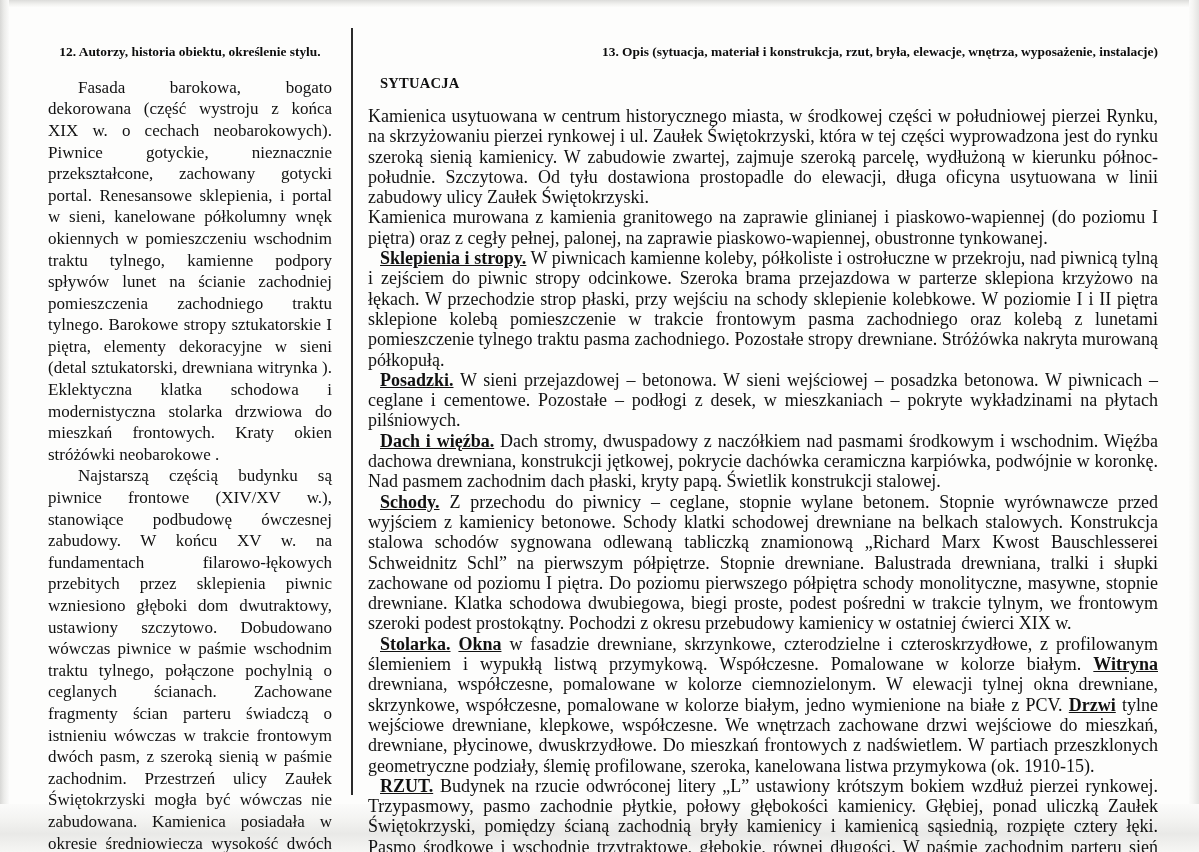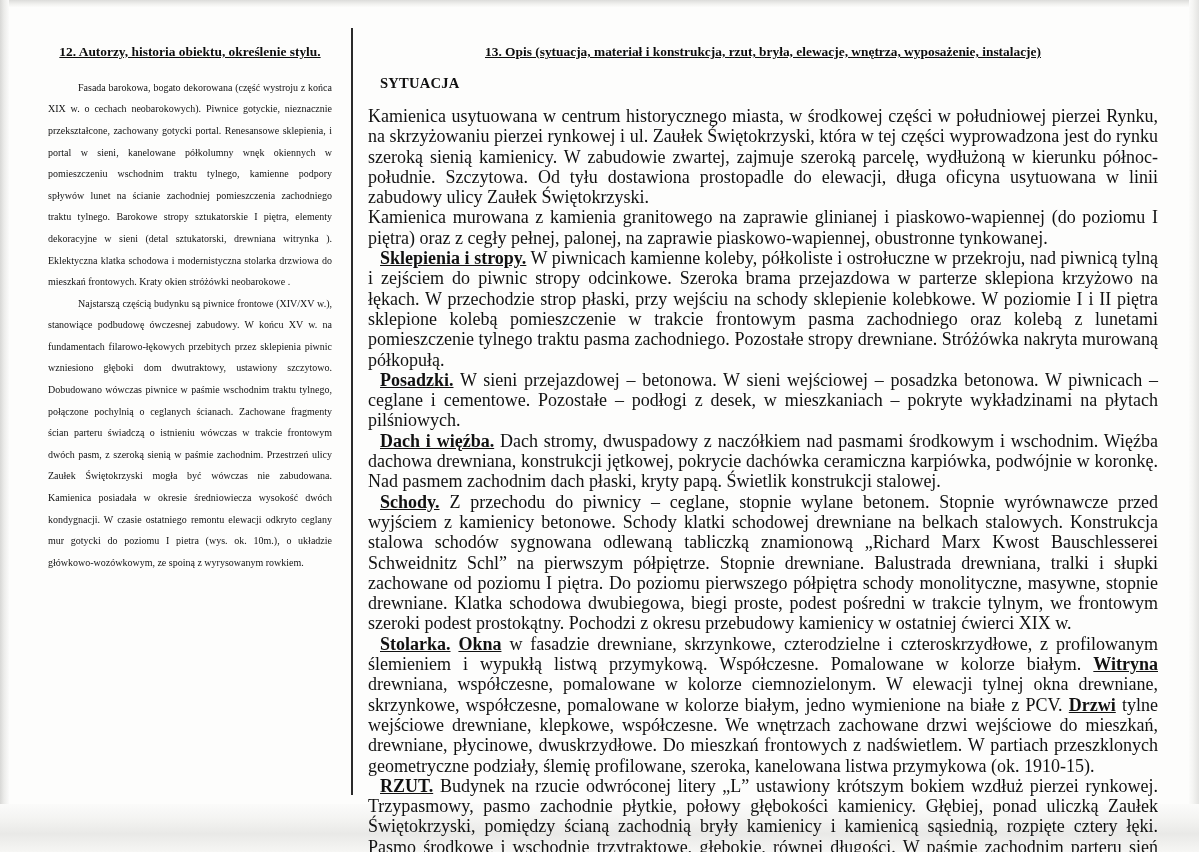--- a/index.html
+++ b/index.html
@@ -80,48 +80,46 @@
   .sec-head {
     font-weight: bold;
     font-size: 13.2px;
     line-height: 1.25;
     margin: 0 0 16px 0;
     color: #0d0d0d;
   }
   .col-left .sec-head {
     text-align: center;
     font-size: 13.4px;
-    text-decoration: underline;
   }
   .col-right .sec-head {
-    text-align: center;
+    text-align: right;
     font-size: 13.4px;
     margin-bottom: 10px;
-    text-decoration: underline;
   }
 
   .sub-head {
     font-weight: bold;
     font-size: 14.6px;
     line-height: 1.32;
     margin: 13px;
     letter-spacing: 0.2px;
   }
   .col-right .sub-head {
     margin-left: 12px;
   }
 
   p.body {
     margin: 0;
     text-align: justify;
     text-justify: inter-word;
     hyphens: none;
   }
   .col-left p.body {
-    font-size: 10px;
+    font-size: 17px;
     line-height: 21.6px;
     text-indent: 30px;
   }
   .col-left p.body.cont {
     text-indent: 30px;
   }
   .col-right p.body {
     font-size: 18px;
     line-height: 20.3px;
     text-indent: 0;

